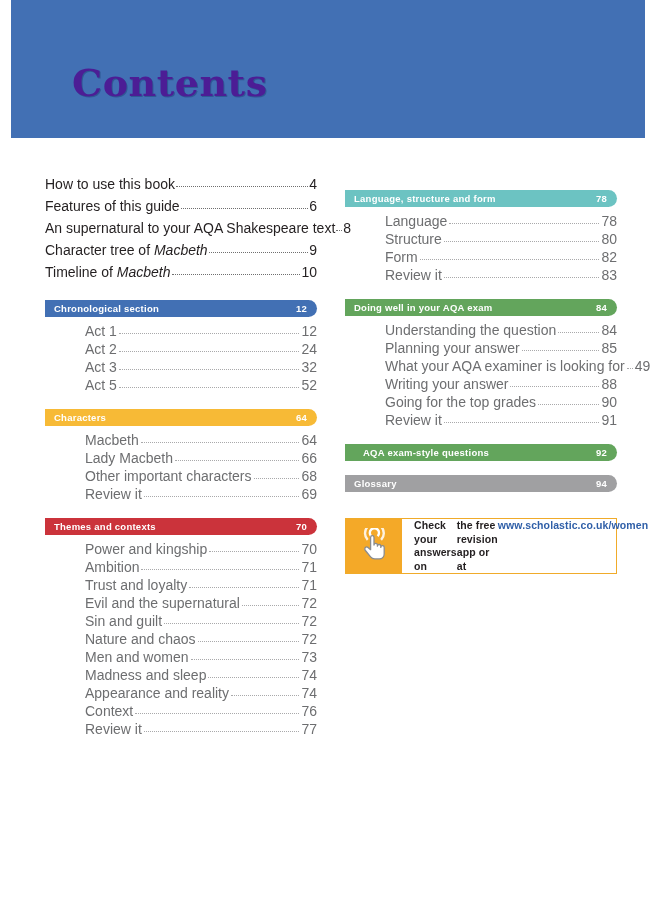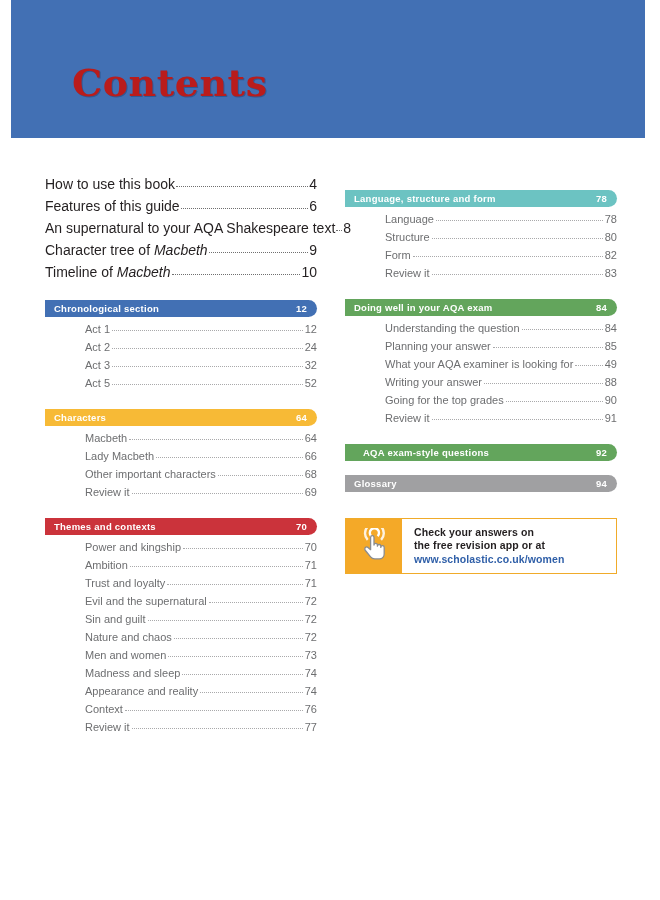--- a/index.html
+++ b/index.html
@@ -25,21 +25,21 @@
     width:634px;height:138px;
     background:#4270b4;
   }
   .header-title{
     position:absolute;
     left:72px;top:60px;
     font-family:"DejaVu Serif", serif;
     font-weight:bold;
     font-size:38px;
     letter-spacing:0.5px;
-    color:#b91c1c;
+    color:#4c1d95;
     text-shadow:1px 1px 0 #2f5995;
   }
 
   
   .col{
     position:absolute;
     top:176px;
     width:272px;
   }
   .col-left{left:45px;}
@@ -86,21 +86,21 @@
 
   
   .sub-list{
     margin:6px 0 0 0;
     padding:0 0 0 40px;
     list-style:none;
   }
   .sub-row{
     display:flex;
     align-items:baseline;
-    font-size:11px;
+    font-size:14px;
     color:#6d6e70;
     height:18px;
     white-space:nowrap;
   }
   .sub-row .ttl{flex:0 0 auto;}
   .sub-row .leader{
     flex:1 1 auto;
     margin:0 2px;
     border-bottom:1px dotted #a9a9ab;
     transform:translateY(-2px);
@@ -120,21 +120,21 @@
   .promo-icon{
     flex:0 0 56px;
     background:#f4a928;
     display:flex;
     align-items:center;
     justify-content:center;
   }
   .promo-text{
     flex:1 1 auto;
     display:flex;
-    flex-direction:column;
+    flex-direction:row;
     justify-content:center;
     padding-left:12px;
     font-size:10.5px;
     font-weight:bold;
     line-height:13.5px;
     color:#231f20;
     letter-spacing:0.1px;
   }
   .promo-text .url{color:#2f5fa8;}
 </style>

